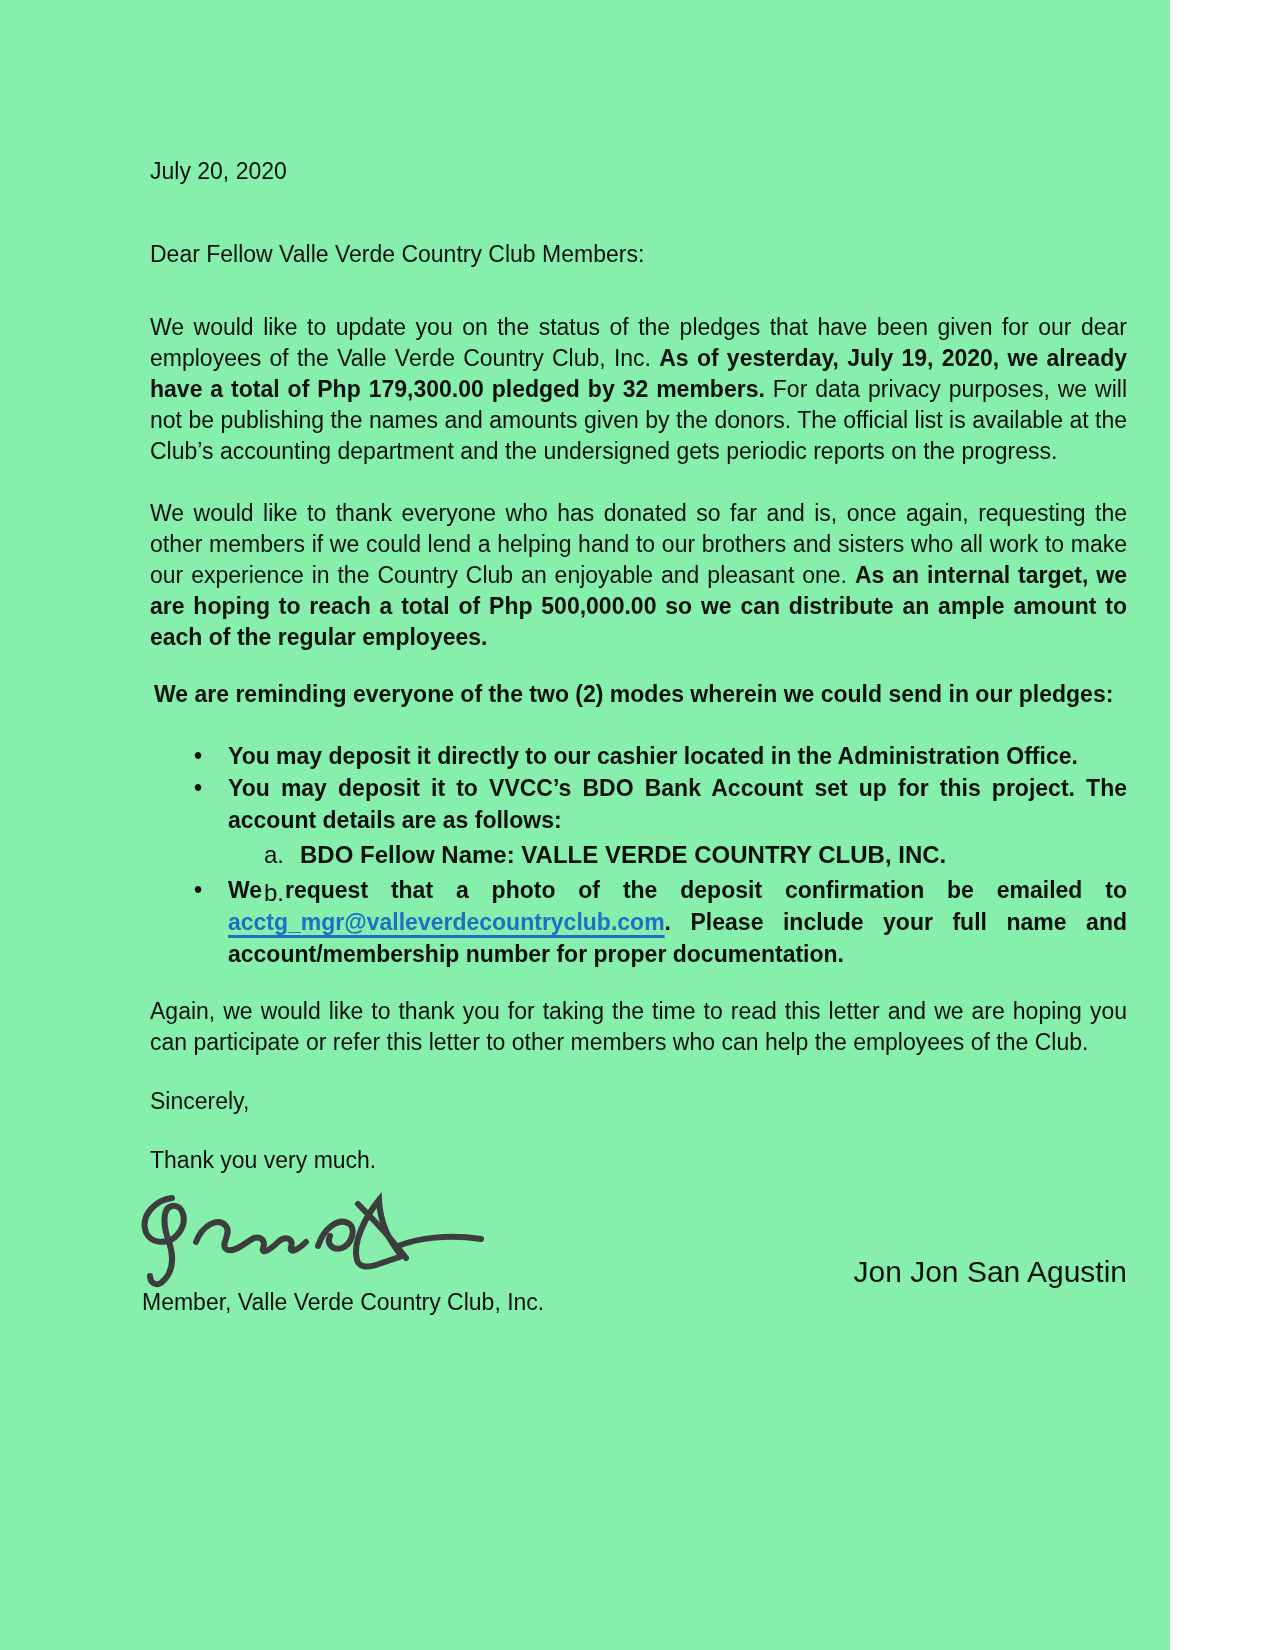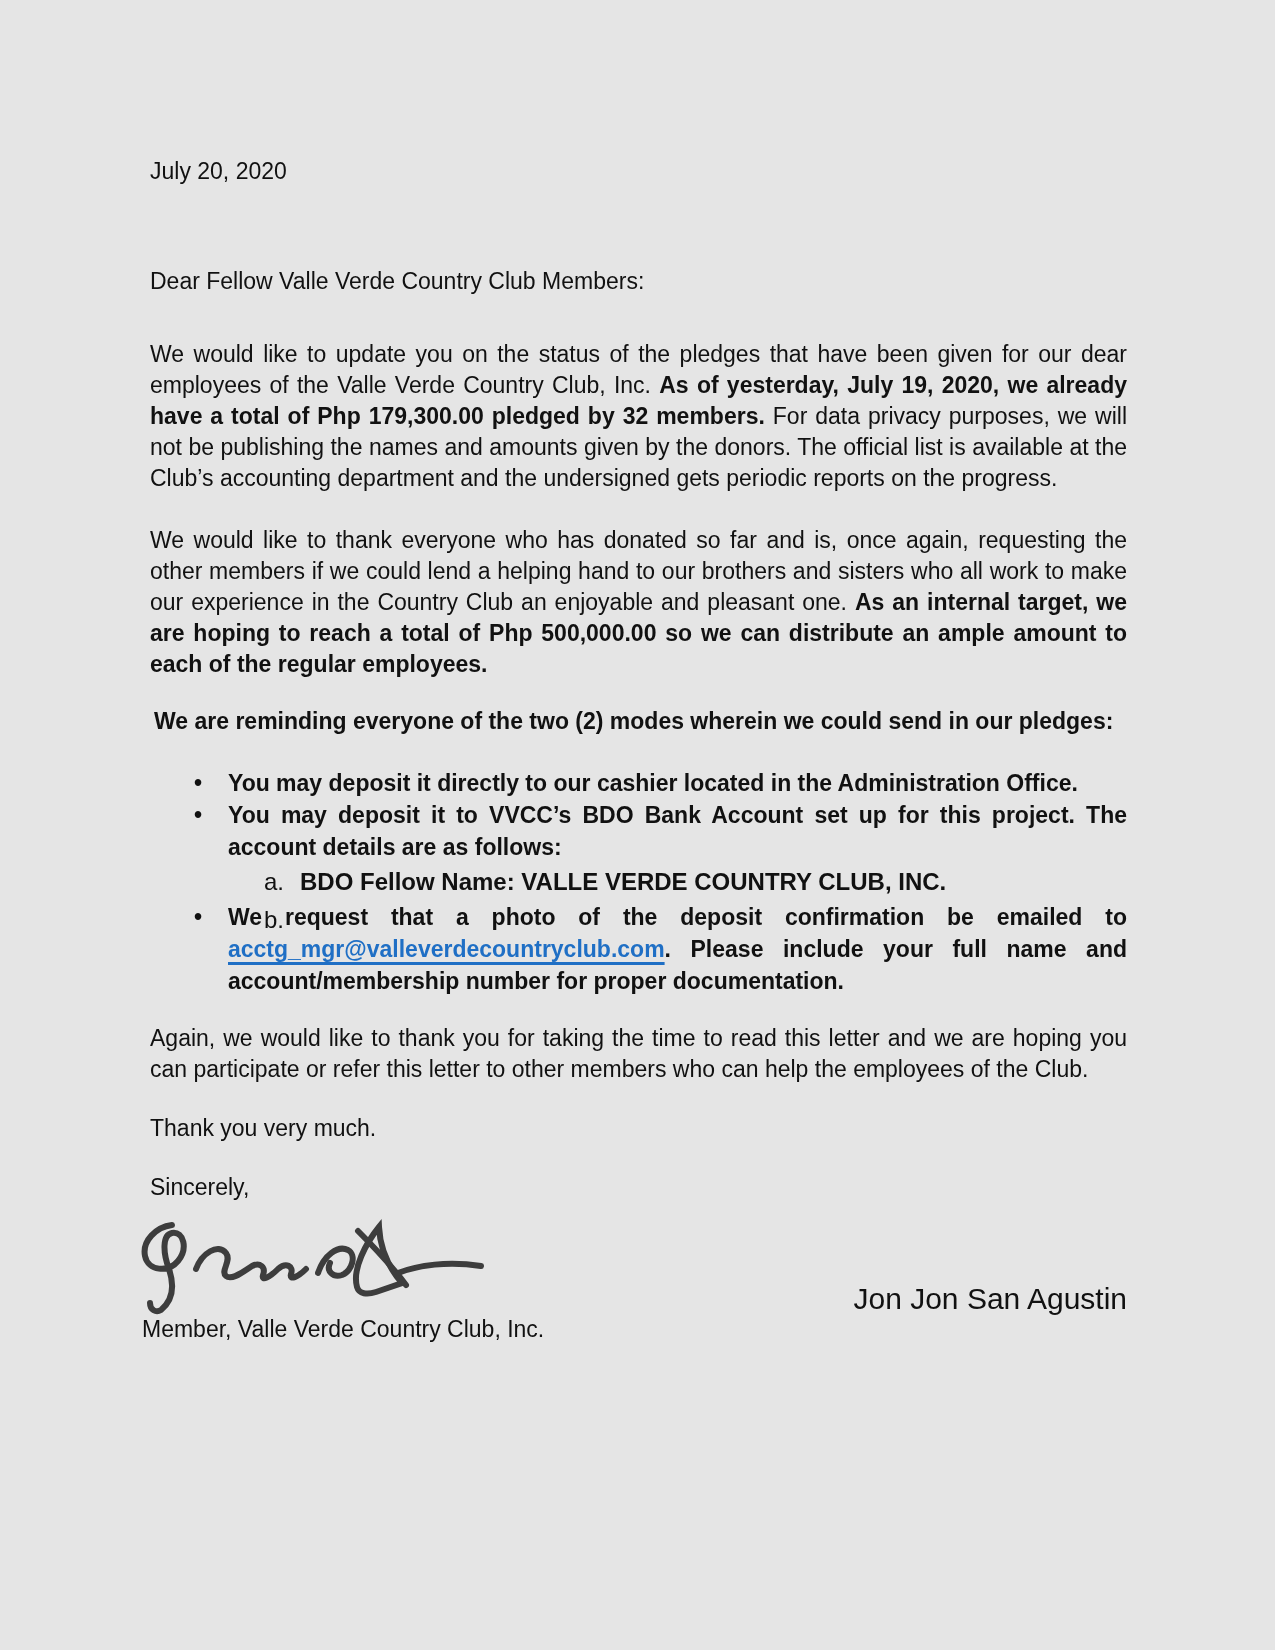--- a/index.html
+++ b/index.html
@@ -2,23 +2,23 @@
 <html><head>
 <meta charset="utf-8">
 <style>
   html, body {
     margin: 0;
     padding: 0;
     background: #ffffff;
   }
   .page {
     position: relative;
-    width: 1275px;
+    width: 1170px;
     height: 1650px;
-    background: #e5e5e5;
+    background: #86efac;
     font-family: "Liberation Sans", sans-serif;
     color: #111111;
     overflow: hidden;
     box-sizing: border-box;
   }
   .content {
     box-sizing: content-box;
     padding: 156px 148px 0 150px;
     width: 977px;
   }
@@ -26,21 +26,21 @@
     font-size: 23px;
     line-height: 31px;
     white-space: pre-wrap;
   }
   .para {
     font-size: 23px;
     line-height: 31px;
     text-align: justify;
     text-justify: inter-word;
   }
-  .salutation { margin-top: 79px; }
+  .salutation { margin-top: 52px; }
   .para1 { margin-top: 42px; }
   .para2 { margin-top: 31px; }
   .bold { font-weight: bold; }
   .reminder {
     margin-top: 26px;
     font-weight: bold;
     font-size: 23px;
     line-height: 31px;
     padding-left: 4px;
   }
@@ -142,23 +142,23 @@
 
       <li class="mode-item mode-email">
         <span class="marker">•</span>
         <span>We request that a photo of the deposit confirmation be emailed to </span><a class="email-link">acctg_mgr@valleverdecountryclub.com</a><span>. Please include your full name and account/membership number for proper documentation.</span>
       </li>
 
     </ul>
 
     <p class="para closing">Again, we would like to thank you for taking the time to read this letter and we are hoping you can participate or refer this letter to other members who can help the employees of the Club.</p>
 
+    <div class="line signoff">Sincerely,</div>
+
     <div class="line thanks">Thank you very much.</div>
-
-    <div class="line signoff">Sincerely,</div>
 
     <div class="signature-wrap">
       <svg width="360" height="104" viewBox="0 0 360 104" fill="none" xmlns="http://www.w3.org/2000/svg">
         <g stroke="#3d3d3d" stroke-width="6" stroke-linecap="round" fill="none">
           <path d="M36,14 C20,16 6,30 9,45 C12,60 32,62 42,50 C52,38 48,20 36,22 C26,24 27,42 33,58 C39,76 36,90 25,99 C20,102 14,99 14,92"></path>
           <path d="M60,58 C66,42 82,32 90,42 C96,50 84,60 90,65 C96,70 108,60 116,55 C124,51 130,56 127,64 C125,71 134,66 142,58 C150,51 158,55 155,63 C153,70 162,66 170,58"></path>
           <path d="M182,62 C188,44 202,34 212,39 C221,44 216,60 206,64 C197,67 190,60 194,52"></path>
           <path d="M243,16 C230,32 216,58 221,76 C223,83 231,84 240,81 L266,72 C252,56 244,36 243,16 Z"></path>
           <path d="M222,20 C240,38 258,58 270,74"></path>
           <path d="M262,62 C282,54 312,50 345,55"></path>

